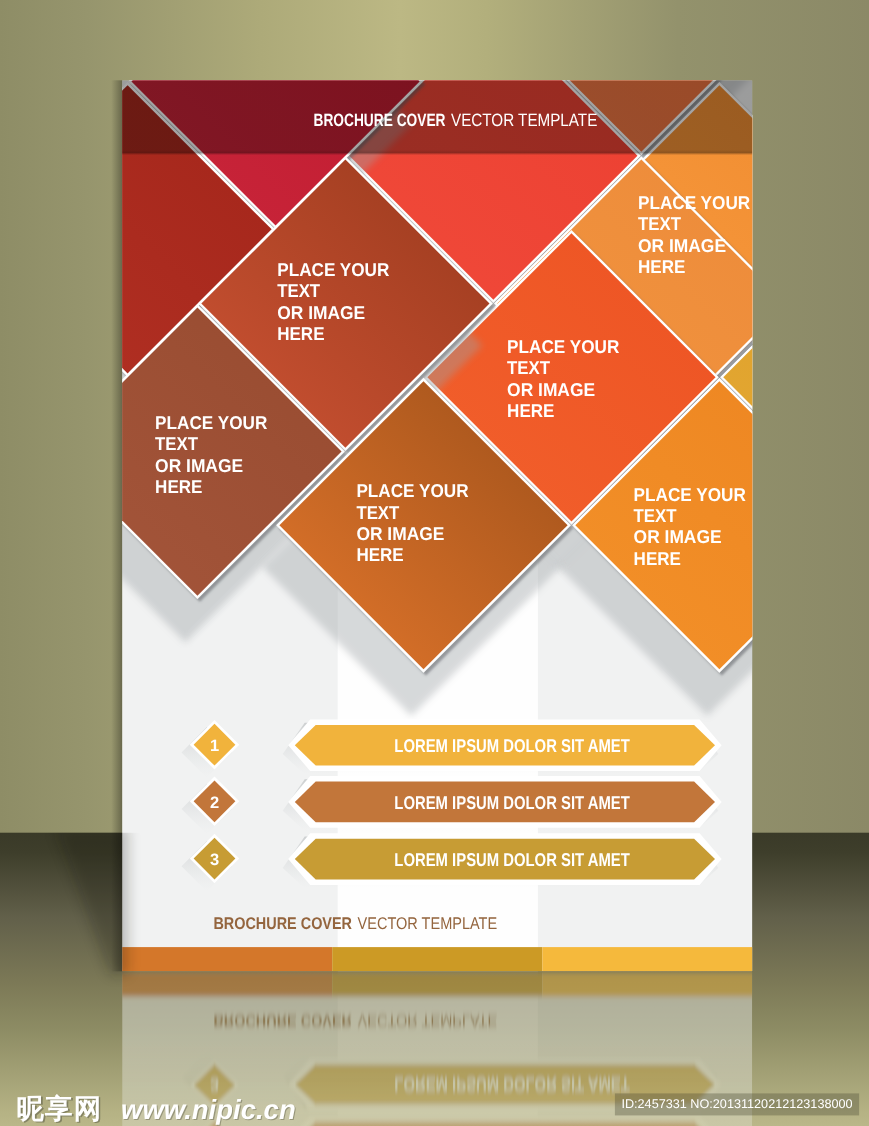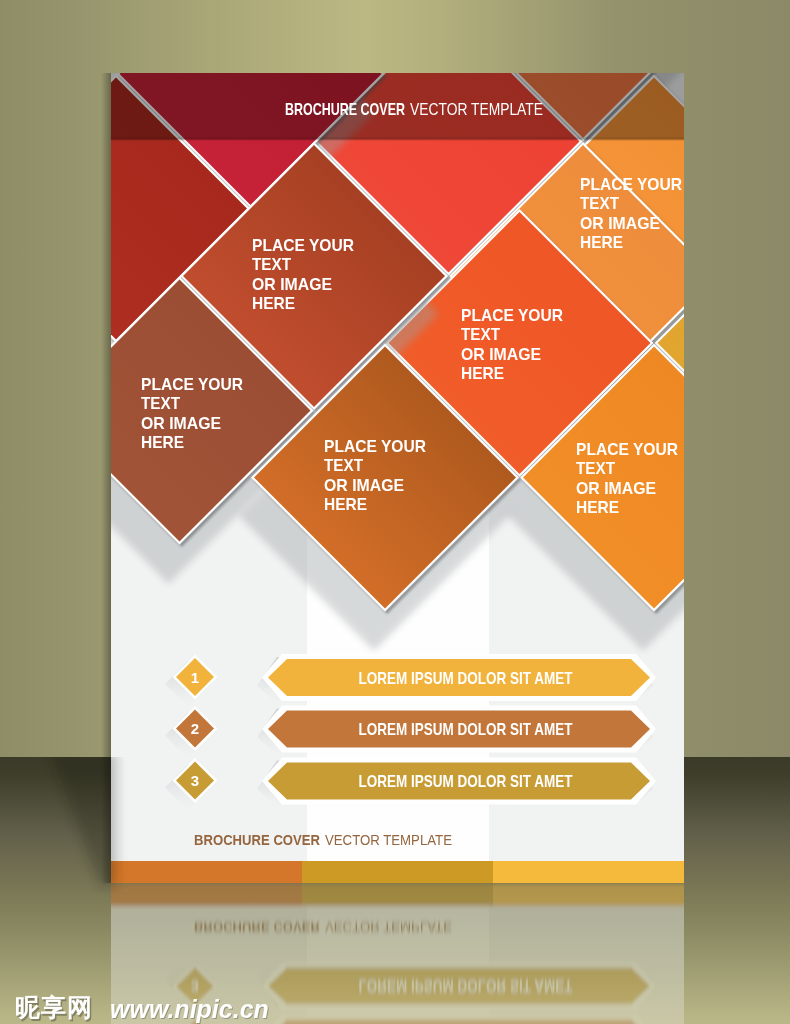--- a/index.html
+++ b/index.html
@@ -318,15 +318,16 @@
 </defs>
 <g clip-path="url(#floorClip)">
 <polygon points="50,752 116,752 116,886 100,886" fill="#14140a" opacity="0.26" filter="url(#blurS)"></polygon>
 </g>
 <rect x="101" y="73" width="10" height="810" fill="url(#leftEdge)"></rect>
 </svg>
 
 <div id="wm">
   <div class="wmcn">昵享网</div>
   <div class="wmurl">www.nipic.cn</div>
+  <div class="wmid">ID:2457331 NO:20131120212123138000</div>
 </div>
 
 </div>
 
 </body></html>

